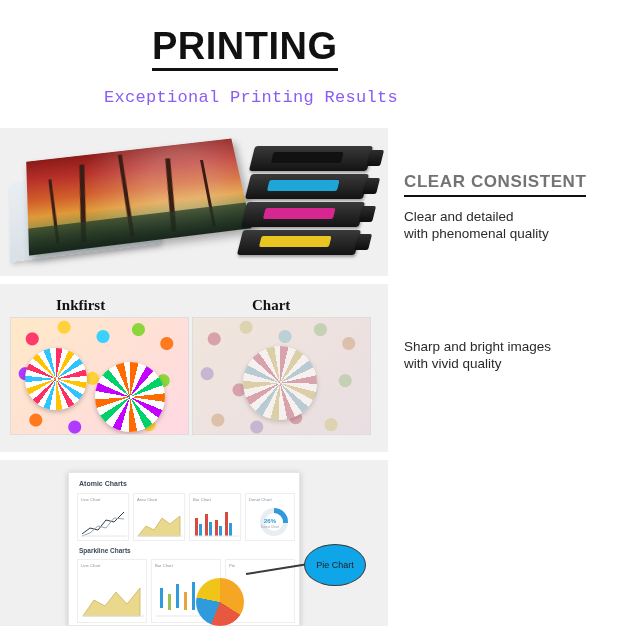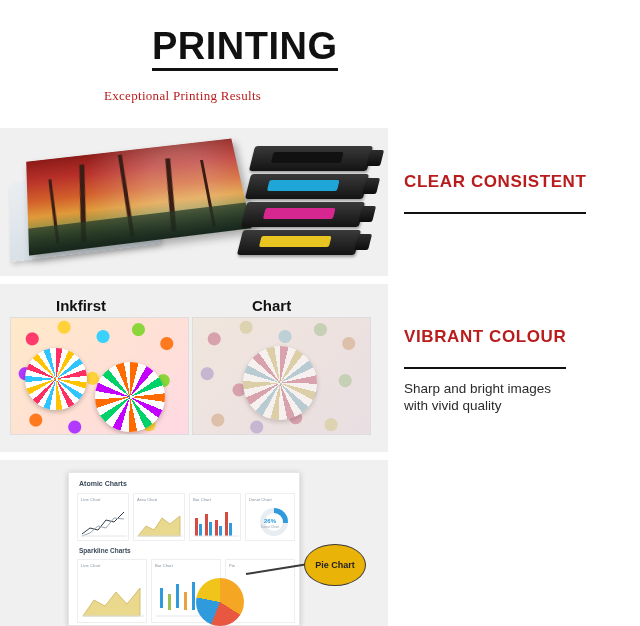--- a/index.html
+++ b/index.html
@@ -41,23 +41,23 @@
     font-weight: bold;
     color: #111111;
     letter-spacing: 0.5px;
     border-bottom: 3px solid #111111;
     padding-bottom: 2px;
     line-height: 40px;
   }
   .hdr-sub {
     position: absolute;
     left: 104px; top: 88px;
-    font-size: 13px;
-    color: #b91c1c;
-    font-family: Liberation Serif, serif;
+    font-size: 17px;
+    color: #8b5cf6;
+    font-family: Liberation Mono, monospace;
     letter-spacing: 0.3px;
   }
 
   
   .band {
     position: absolute;
     left: 0;
     width: 640px;
     background: #f0f0f0;
   }
@@ -73,25 +73,25 @@
   }
 
   
   .rt {
     position: absolute;
     left: 404px;
   }
   .rt-title {
     font-size: 17px;
     font-weight: bold;
-    color: #b91c1c;
+    color: #737373;
     letter-spacing: 0.6px;
     display: inline-block;
     border-bottom: 2px solid #111111;
-    padding-bottom: 20px;
+    padding-bottom: 3px;
     white-space: nowrap;
   }
   .rt-body {
     margin-top: 11px;
     font-size: 13.5px;
     color: #2b2b2b;
     line-height: 17px;
     white-space: pre-line;
     font-family: "Liberation Sans", sans-serif;
   }
@@ -166,21 +166,21 @@
   .c1 { left: 12px; top: 32px; }
   .c2 { left: 8px;  top: 60px; }
   .c3 { left: 4px;  top: 88px; }
 
   
   .s2-label {
     position: absolute;
     font-size: 15px;
     font-weight: bold;
     color: #111111;
-    font-family: Liberation Sans, sans-serif;
+    font-family: Liberation Serif, serif;
   }
   .s2-img {
     position: absolute;
     top: 317px;
     width: 179px; height: 118px;
     overflow: hidden;
     border: 1px solid #dddddd;
   }
   .s2-left { left: 10px; }
   .s2-right { left: 192px; }
@@ -301,25 +301,24 @@
     border-radius: 50%;
     background: conic-gradient(#f5a623 0 34%, #e8573f 34% 56%, #2f9bdd 56% 78%, #f0c419 78% 100%);
     z-index: 3;
   }
   .callout {
     position: absolute;
     left: 304px; top: 544px;
     width: 62px; height: 42px;
     border: 1.5px solid #3a3a3a;
     border-radius: 50%;
-    background: #eab308;
+    background: #0ea5e9;
     display: flex; align-items: center; justify-content: center;
     font-size: 9px; color: #222222;
     z-index: 4;
-    font-weight: bold;
   }
   .callout-line {
     position: absolute;
     left: 246px; top: 573px;
     width: 60px; height: 1.5px;
     background: #3a3a3a;
     transform: rotate(-9deg);
     transform-origin: left center;
     z-index: 3;
   }
@@ -364,20 +363,22 @@
       <div class="nose"></div>
     </div>
     <div class="cart c3">
       <div class="stripe" style="background:#e8c520;"></div>
       <div class="nose"></div>
     </div>
   </div>
 
   <div class="rt" style="top:172px;">
     <div class="rt-title">CLEAR CONSISTENT</div>
+    <div class="rt-body">Clear and detailed
+with phenomenal quality</div>
   </div>
 
   <div class="band b2">
     <div class="band-white-right"></div>
   </div>
 
   <div class="s2-label" style="left:56px; top:297px;">Inkfirst</div>
   <div class="s2-label" style="left:252px; top:297px;">Chart</div>
 
   <div class="s2-img s2-left">
@@ -385,21 +386,20 @@
     <div class="lolly vivid-a"></div>
     <div class="lolly vivid-b"></div>
   </div>
 
   <div class="s2-img s2-right">
     <div class="candy-bg dull"></div>
     <div class="lolly dull-a"></div>
   </div>
 
   <div class="rt" style="top:327px;">
-    <div class="rt-title">VIBRANT COLOUR</div>
     <div class="rt-body">Sharp and bright images
 with vivid quality</div>
   </div>
 
   <div class="band b3">
     <div class="band-white-right"></div>
   </div>
 
   <div class="s3-card">
     <div class="ct">Atomic Charts</div>

